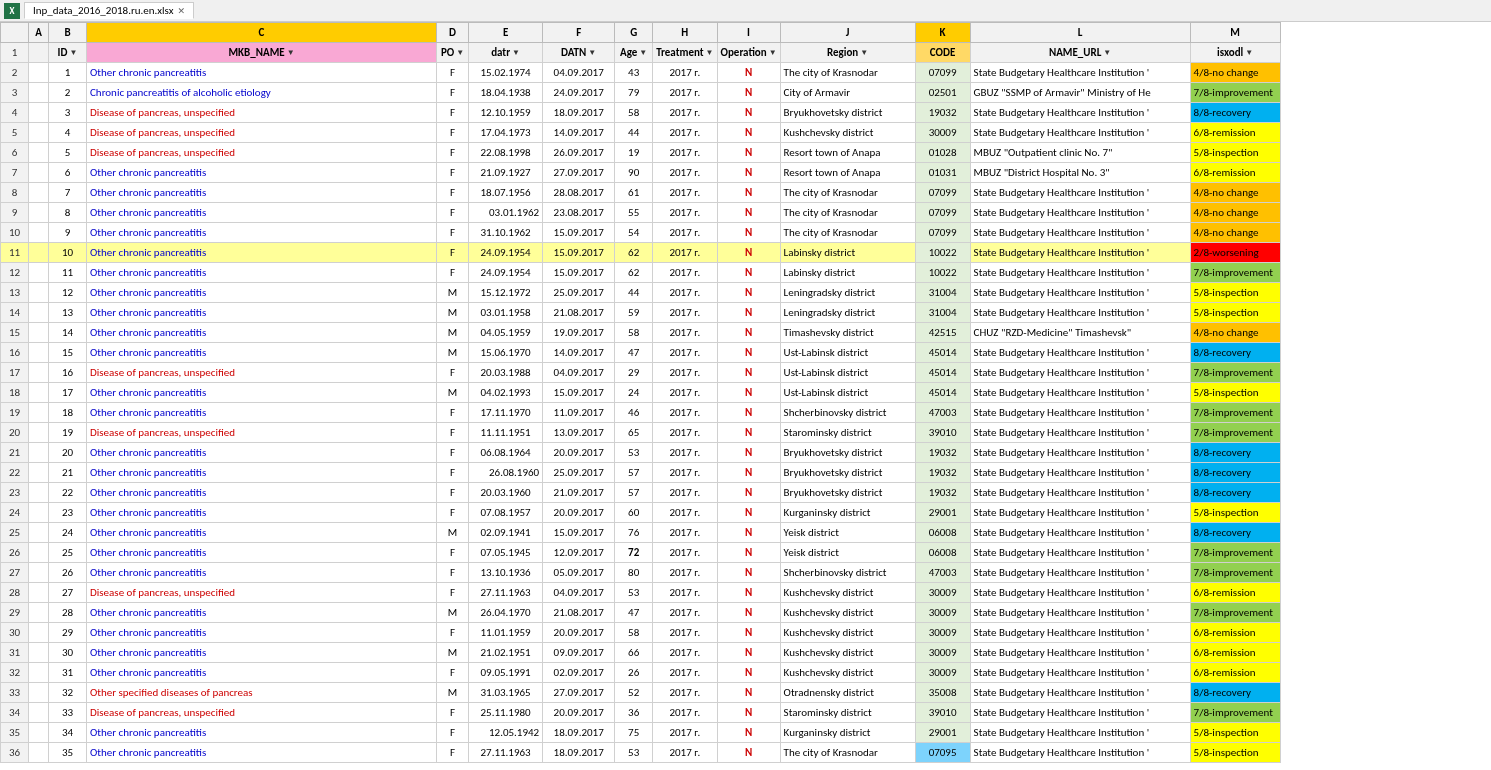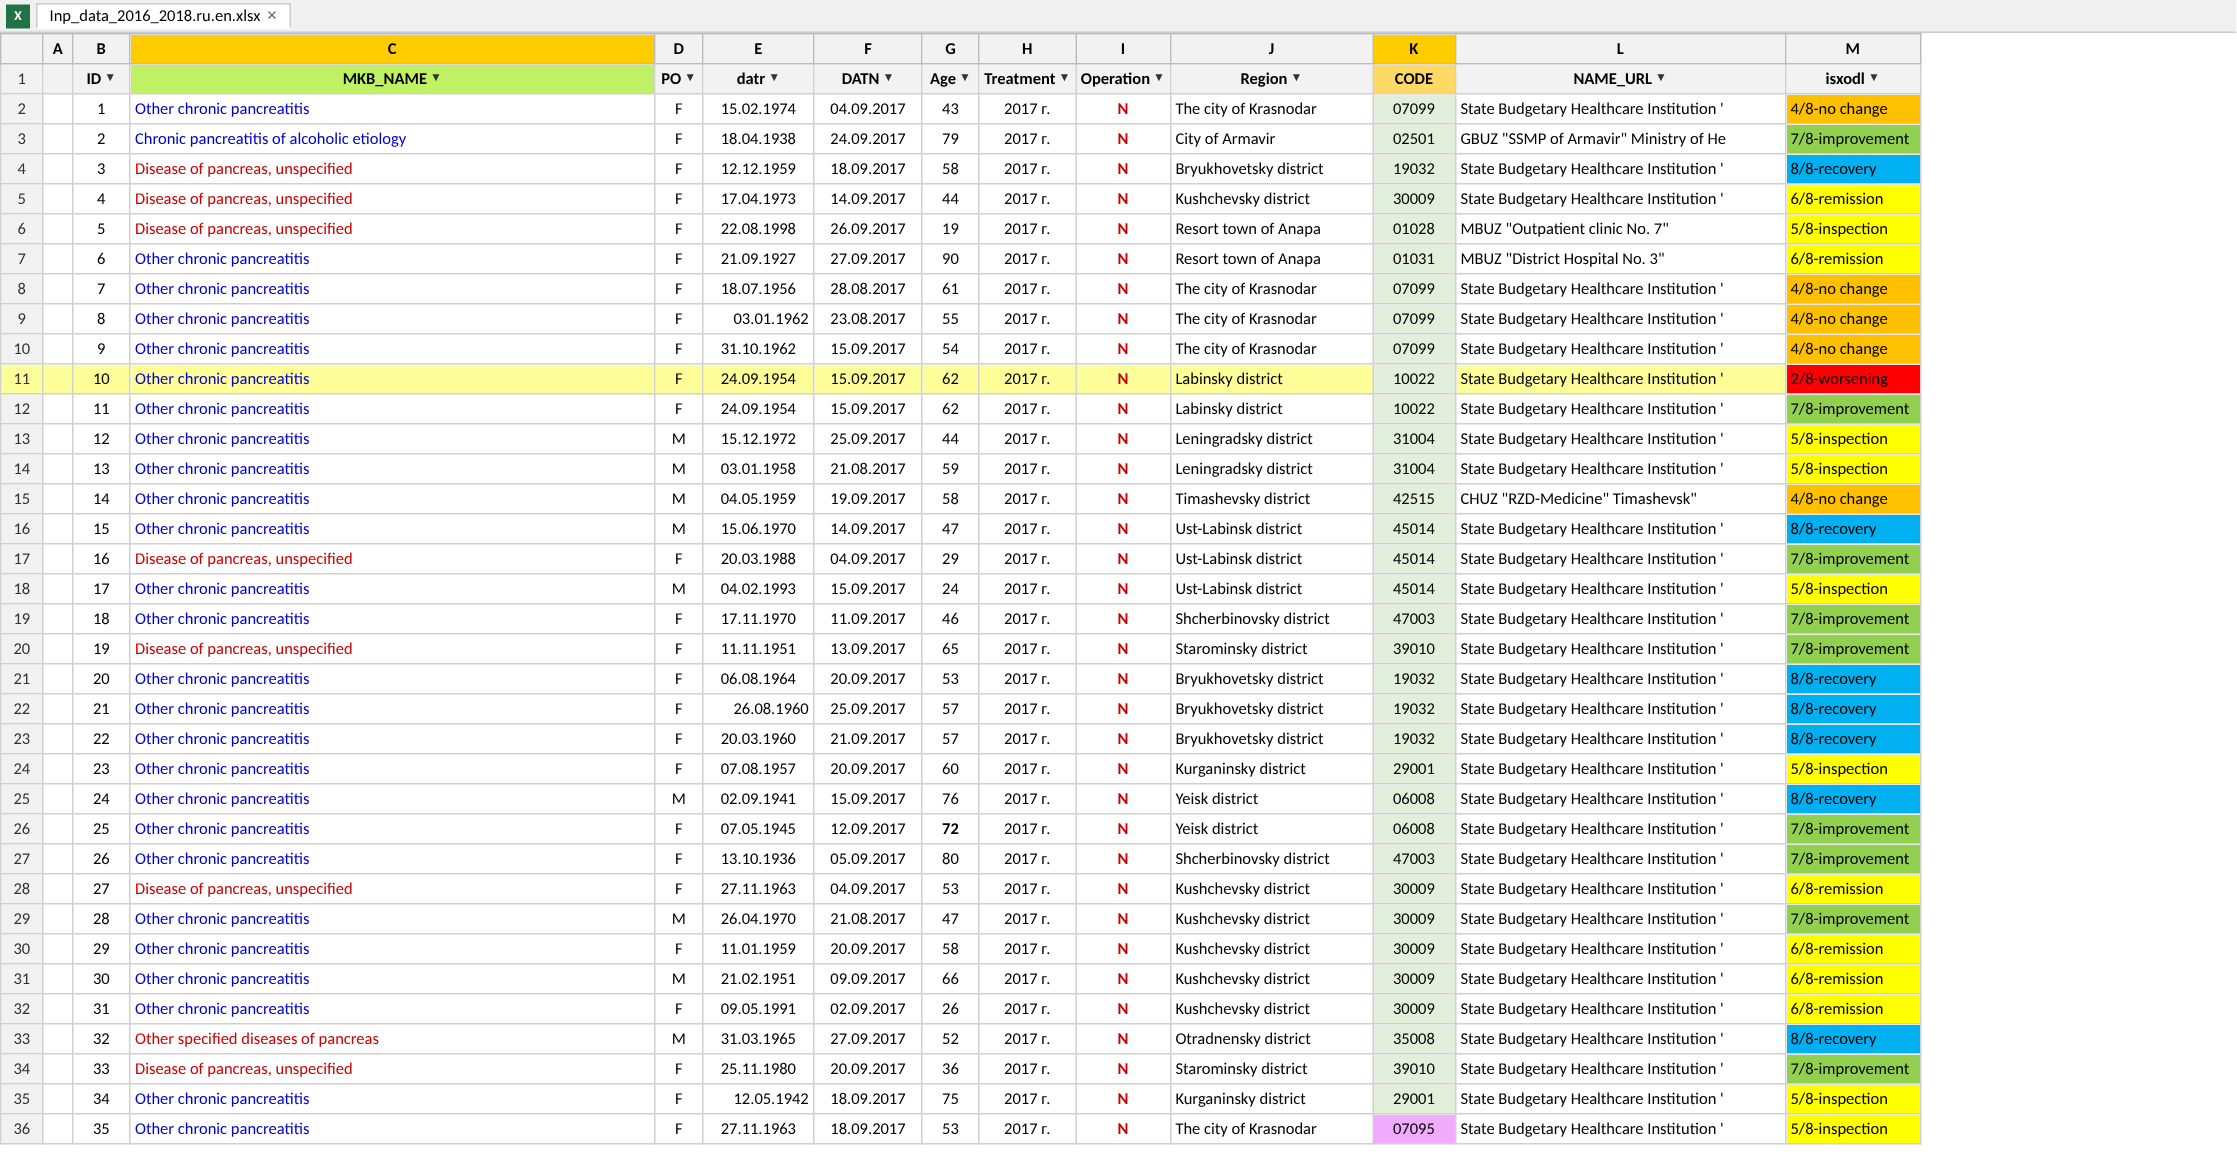--- a/index.html
+++ b/index.html
@@ -129,21 +129,21 @@
         <th style="width:220px;background:#f2f2f2;">L</th>
         <th style="width:90px;background:#f2f2f2;">M</th>
       </tr>
 
       <tr class="data-row" style="background:#f2f2f2;">
         <td class="row-num">1</td>
         <td style="background:#f2f2f2;"></td>
         <td style="font-weight:bold;background:#f2f2f2;">
             <div class="filter-header">ID<span class="filter-arrow">▼</span></div>
           </td>
-        <td style="font-weight:bold;background:#bef264;text-align:center;">
+        <td style="font-weight:bold;background:#f9a8d4;text-align:center;">
             <div class="filter-header">MKB_NAME<span class="filter-arrow">▼</span></div>
           </td>
         <td style="font-weight:bold;background:#f2f2f2;">
             <div class="filter-header">PO<span class="filter-arrow">▼</span></div>
           </td>
         <td style="font-weight:bold;background:#f2f2f2;">
             <div class="filter-header">datr<span class="filter-arrow">▼</span></div>
           </td>
         <td style="font-weight:bold;background:#f2f2f2;">
             <div class="filter-header">DATN<span class="filter-arrow">▼</span></div>
@@ -204,21 +204,21 @@
     <td style="text-align:center;background:#e2efda;">02501</td>
     <td>GBUZ "SSMP of Armavir" Ministry of He</td>
     <td style="background:#92d050;color:#000000;">7/8-improvement</td>
   </tr>
         <tr class="data-row" style="background: rgb(255, 255, 255);">
     <td class="row-num">4</td>
     <td style="text-align:center;"></td>
     <td style="text-align:center;">3</td>
     <td style="color:#cc0000;">Disease of pancreas, unspecified</td>
     <td style="text-align:center;">F</td>
-    <td style="text-align:center;">12.12.1959</td>
+    <td style="text-align:center;">12.10.1959</td>
     <td style="text-align:center;">18.09.2017</td>
     <td style="text-align:center;">58</td>
     <td style="text-align:center;">2017 г.</td>
     <td style="text-align:center;color:#cc0000;font-weight:bold;">N</td>
     <td>Bryukhovetsky district</td>
     <td style="text-align:center;background:#e2efda;">19032</td>
     <td>State Budgetary Healthcare Institution '</td>
     <td style="background:#00b0f0;color:#000000;">8/8-recovery</td>
   </tr>
         <tr class="data-row" style="background: rgb(255, 255, 255);">
@@ -722,19 +722,19 @@
     <td style="text-align:center;"></td>
     <td style="text-align:center;">35</td>
     <td style="color:#0000cc;">Other chronic pancreatitis</td>
     <td style="text-align:center;">F</td>
     <td style="text-align:center;">27.11.1963</td>
     <td style="text-align:center;">18.09.2017</td>
     <td style="text-align:center;">53</td>
     <td style="text-align:center;">2017 г.</td>
     <td style="text-align:center;color:#cc0000;font-weight:bold;">N</td>
     <td>The city of Krasnodar</td>
-    <td style="text-align:center;background:#f0abfc;">07095</td>
+    <td style="text-align:center;background:#7dd3fc;">07095</td>
     <td>State Budgetary Healthcare Institution '</td>
     <td style="background:#ffff00;color:#000000;">5/8-inspection</td>
   </tr>
       </tbody>
   </table>
 </div>
 
 </body></html>

